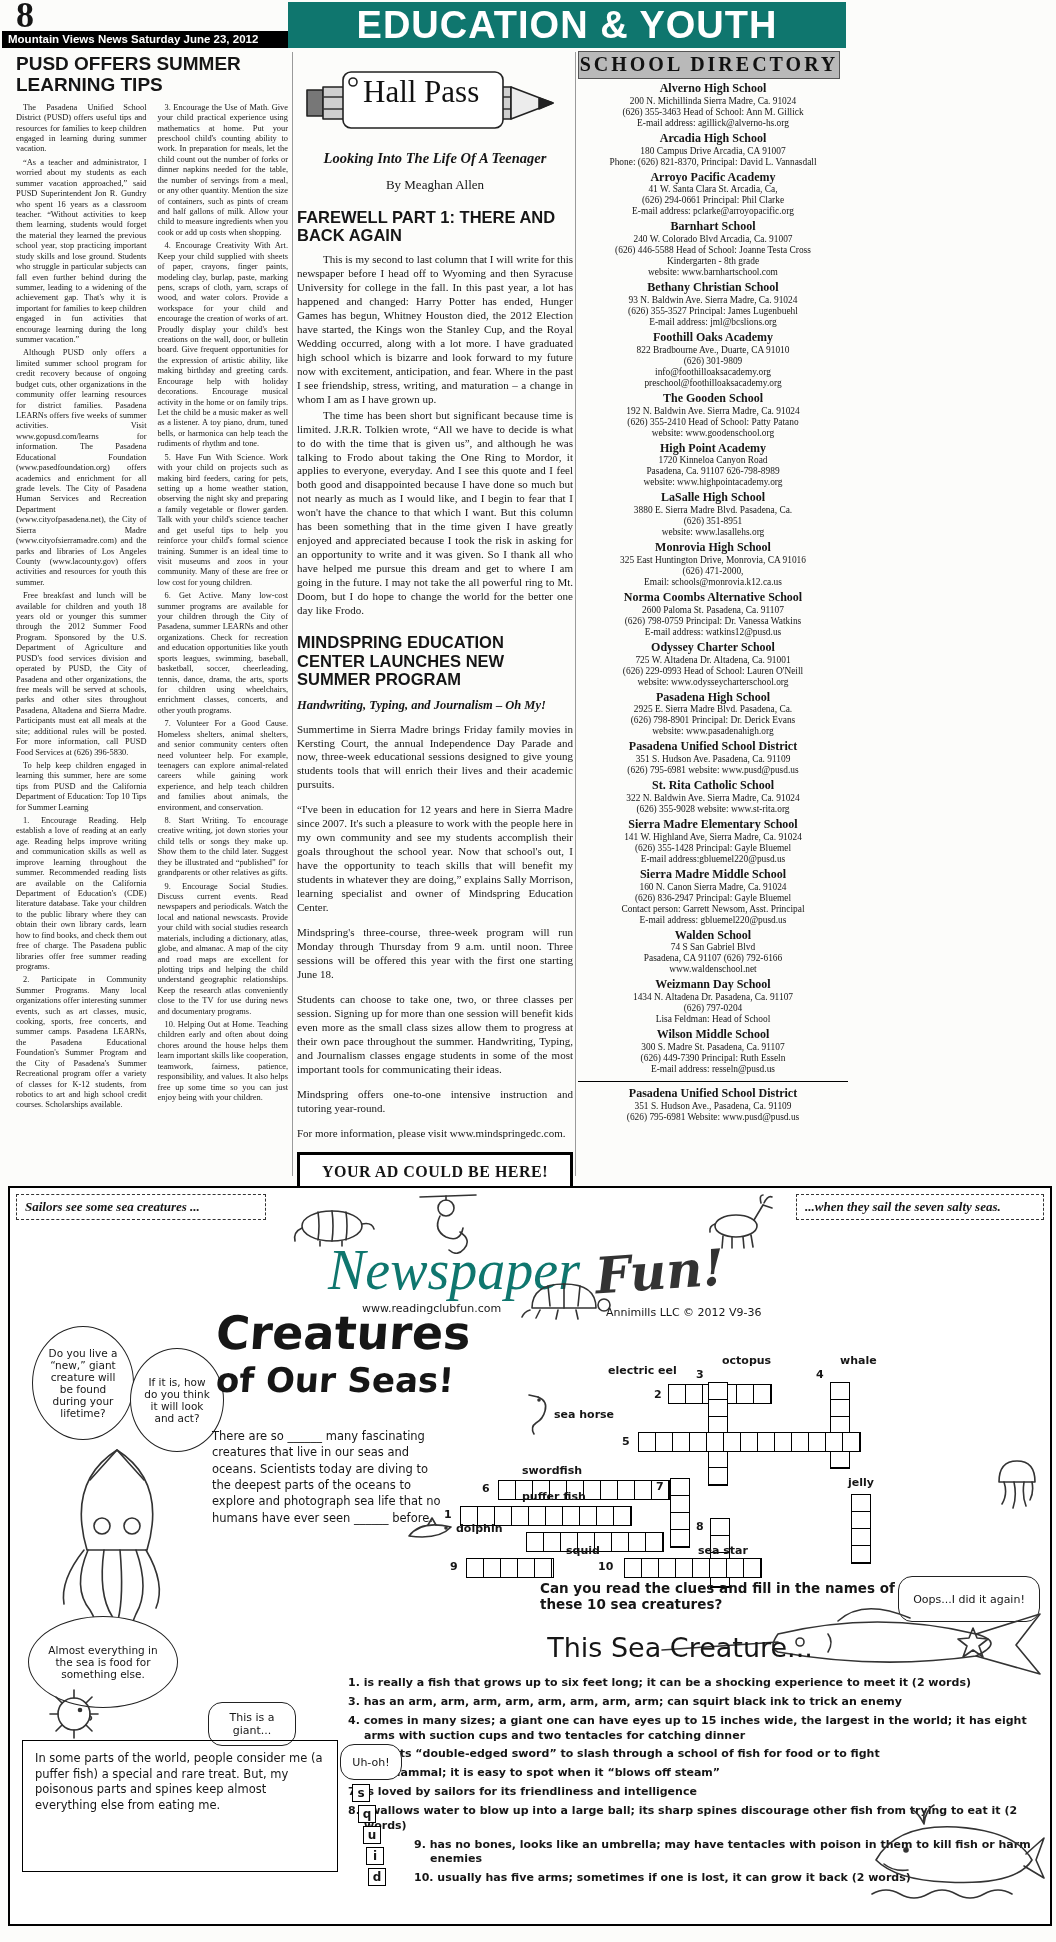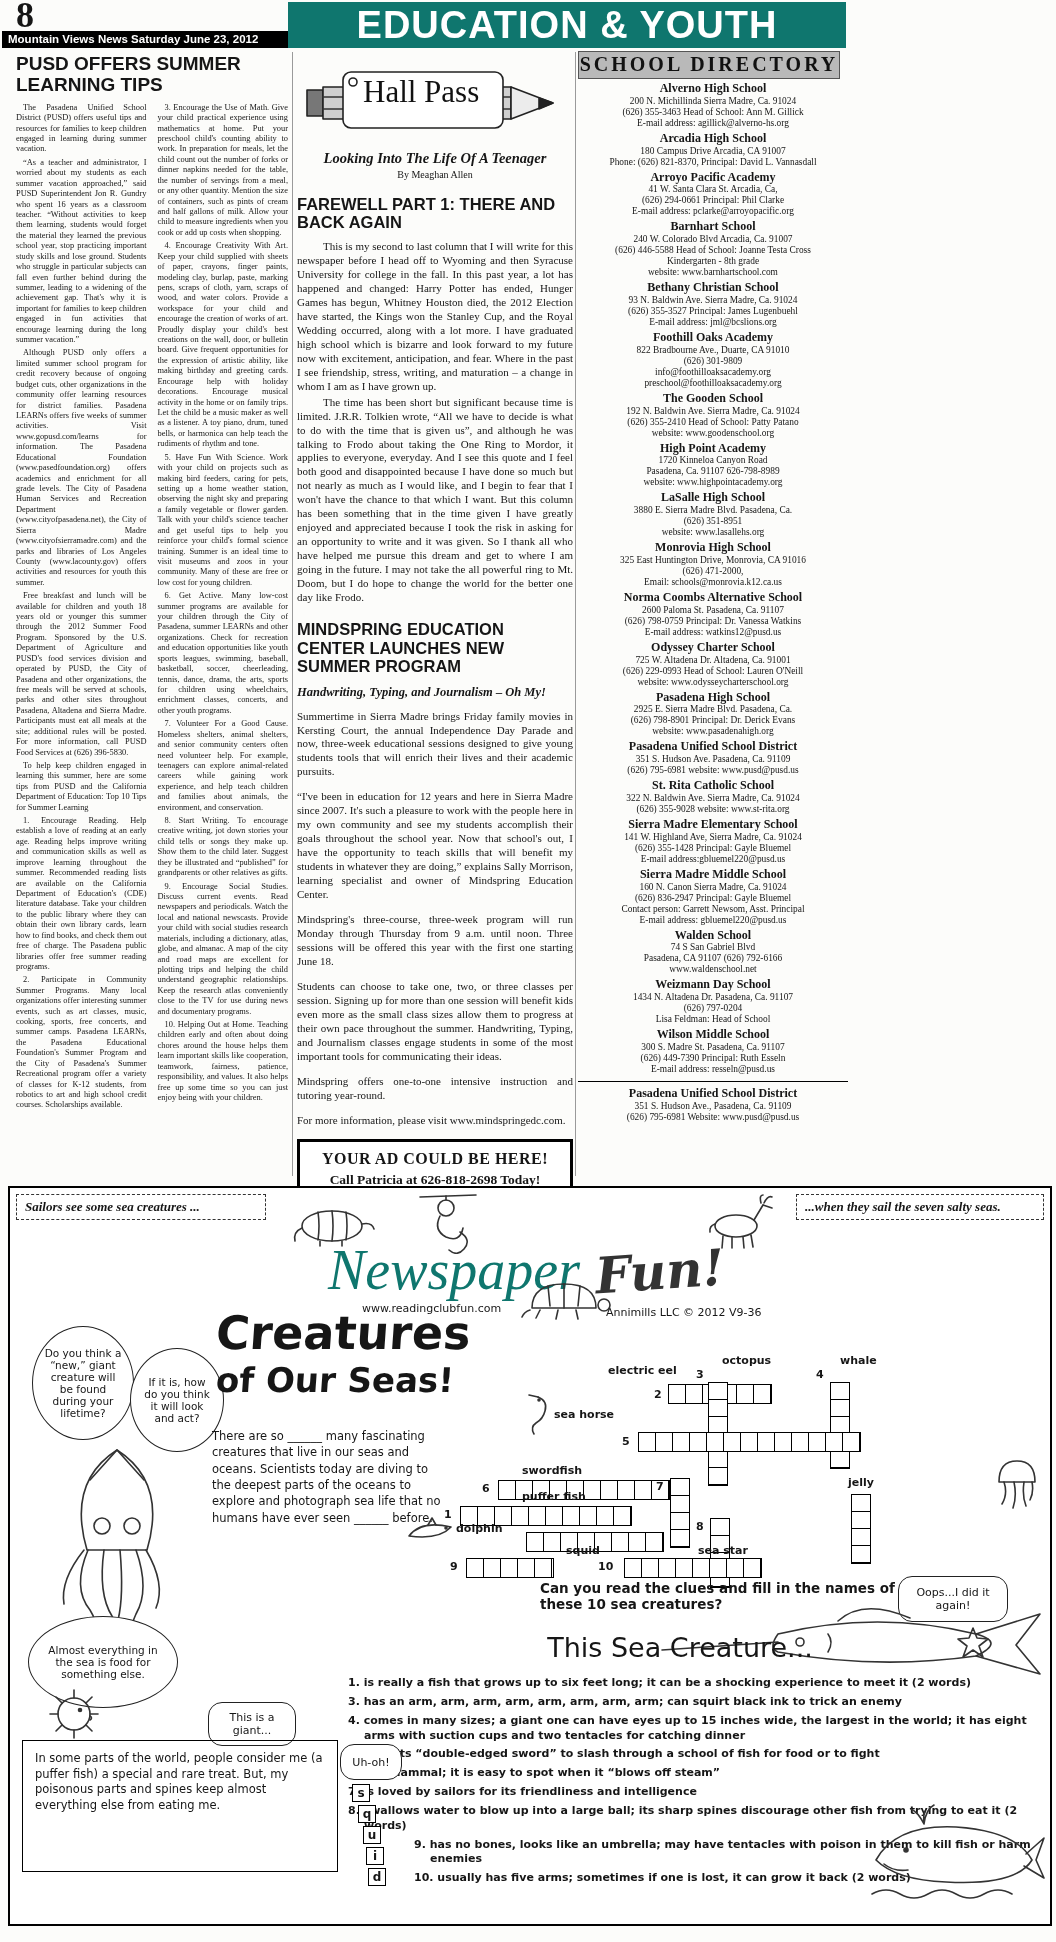--- a/index.html
+++ b/index.html
@@ -22,21 +22,21 @@
   .pusd{position:absolute;left:16px;top:54px;width:272px;}
   .pusd-title{font-family:"Liberation Sans",sans-serif;font-weight:bold;font-size:19px;line-height:1.1;}
   .pusd-body{margin-top:7px;column-count:2;column-gap:11px;height:1078px;overflow:hidden;
         font-size:8.4px;line-height:1.24;text-align:justify;}
   .pusd-body p{margin:0 0 3px 0;text-indent:7px;}
   
   .mid{position:absolute;left:297px;top:52px;width:276px;}
   .hp-art{position:relative;height:98px;}
   .hp-text{position:absolute;left:66px;top:22px;font-family:"Liberation Serif",serif;font-size:31px;color:#111;}
   .hp-tagline{text-align:center;font-style:italic;font-weight:bold;font-size:14.5px;}
-  .hp-byline{text-align:center;font-size:10px;margin-top:2px;}
+  .hp-byline{text-align:center;font-size:13px;margin-top:10px;}
   .col-hl{font-family:"Liberation Sans",sans-serif;font-weight:bold;font-size:16.5px;line-height:1.12;margin-top:15px;}
   .hp-body{margin-top:8px;}
   .hp-body p{font-size:11px;line-height:1.27;text-align:justify;margin:0 0 2px 0;text-indent:26px;}
   .ms-sub{font-weight:bold;font-style:italic;font-size:12.5px;margin:9px 0 10px 0;}
   .ms-body p{font-size:11px;line-height:1.27;text-align:justify;margin:0 0 11px 0;}
   .ad-box{margin-top:10px;border:3px solid #000;padding:8px 6px;text-align:center;background:#fff;}
   .ad-1{font-weight:bold;font-size:16px;letter-spacing:.5px;}
   .ad-2{font-weight:bold;font-size:13.5px;margin-top:4px;}
   
   .dir{position:absolute;left:578px;top:82px;width:270px;height:1096px;overflow:hidden;text-align:center;}
@@ -375,21 +375,21 @@
         </svg>
     </span>
 
     <div class="np-title">
       <span class="np-word">Newspaper</span>
       <span class="fun-word">Fun!</span>
     </div>
     <div class="np-site">www.readingclubfun.com</div>
     <div class="np-copy">Annimills LLC  ©  2012 V9-36</div>
 
-    <div class="bubble" style="left:22px;top:138px;width:102px;height:114px;">Do you think a “new,” giant creature will be found during your lifetime?</div>
+    <div class="bubble" style="left:22px;top:138px;width:102px;height:114px;">Do you live a “new,” giant creature will be found during your lifetime?</div>
     <div class="bubble" style="left:120px;top:160px;width:94px;height:104px;">If it is, how do you think it will look and act?</div>
 
     <span class="doodle" style="left:12px;top:254px;">
       <svg width="190" height="210" viewBox="0 0 190 210">
           <path d="M95,8 Q145,40 125,108 L65,108 Q45,40 95,8 Z"></path>
           <path d="M95,8 L68,38 M95,8 L122,38"></path>
           <circle cx="80" cy="84" r="8"></circle>
           <circle cx="110" cy="84" r="8"></circle>
           <path d="M66,108 q-16,38 2,60 q14,22 -6,40"></path>
           <path d="M82,108 q-6,44 8,66 q10,20 -4,34"></path>
@@ -464,21 +464,21 @@
     <span class="xnum" style="left:686px;top:180px;">3</span>
     <span class="xnum" style="left:806px;top:180px;">4</span>
     <span class="xnum" style="left:612px;top:247px;">5</span>
     <span class="xnum" style="left:472px;top:294px;">6</span>
     <span class="xnum" style="left:646px;top:292px;">7</span>
     <span class="xnum" style="left:686px;top:332px;">8</span>
     <span class="xnum" style="left:440px;top:372px;">9</span>
     <span class="xnum" style="left:588px;top:372px;">10</span>
 
     <div class="challenge">Can you read the clues and fill in the names of these 10 sea creatures?</div>
-    <div class="roundbox" style="left:888px;top:388px;width:110px;height:46px;">Oops...I did it again!</div>
+    <div class="roundbox" style="left:888px;top:388px;width:142px;height:46px;">Oops...I did it again!</div>
     <span class="doodle" style="left:946px;top:438px;">
       <svg width="34" height="34" viewBox="0 0 34 34">
           <path d="M17,2 L21,12 L32,13 L23,20 L27,31 L17,24 L7,31 L11,20 L2,13 L13,12 Z"></path>
         </svg>
     </span>
 
     <span class="doodle" style="left:648px;top:416px;">
       <svg width="385" height="78" viewBox="0 0 385 78">
           <path d="M4,46 L120,38"></path>
           <path d="M120,30 Q220,6 318,30 Q348,38 318,52 Q220,66 120,48 Q110,44 120,30 Z"></path>

